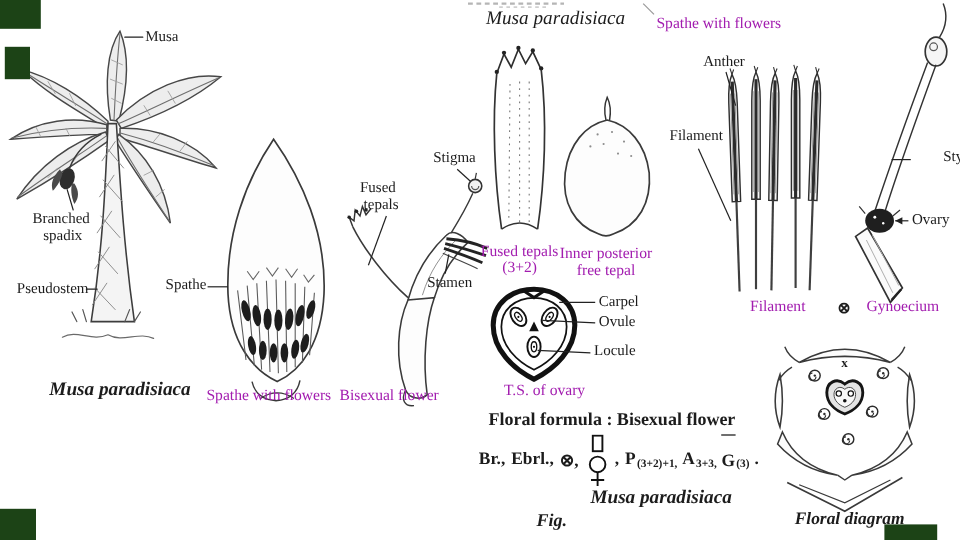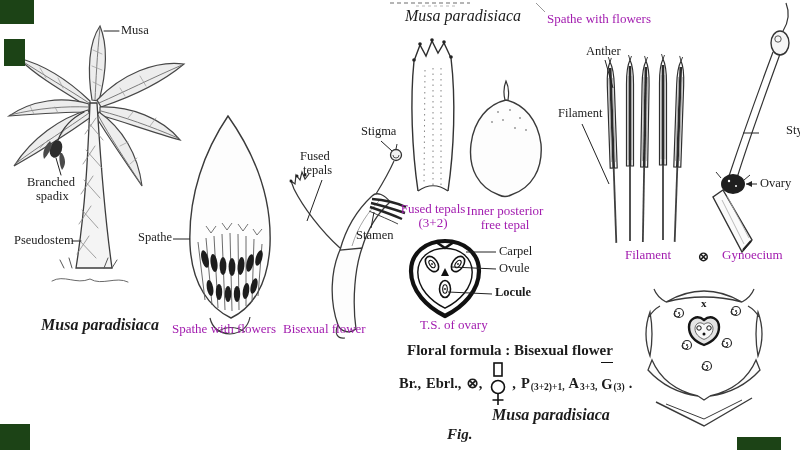--- a/index.html
+++ b/index.html
@@ -284,21 +284,21 @@
 <div class="lbl" style="left:356px;top:229px;">Stamen</div>
 <div class="cap" style="left:283px;top:321px;">Bisexual flower</div>
 
 <div class="header-sp ctr" style="left:398px;top:7px;width:130px;">Musa paradisiaca</div>
 <div class="cap ctr" style="left:396px;top:201px;width:74px;">Fused tepals</div>
 <div class="cap ctr" style="left:396px;top:215px;width:74px;">(3+2)</div>
 <div class="cap ctr" style="left:458px;top:203px;width:94px;">Inner posterior</div>
 <div class="cap ctr" style="left:458px;top:217px;width:94px;">free tepal</div>
 <div class="lbl" style="left:499px;top:245px;">Carpel</div>
 <div class="lbl" style="left:499px;top:262px;">Ovule</div>
-<div class="lbl" style="left:495px;top:286px;font-weight:bold;">Locule</div>
+<div class="lbl" style="left:495px;top:286px;">Locule</div>
 <div class="cap" style="left:420px;top:317px;">T.S. of ovary</div>
 
 <div class="b15" style="left:407px;top:342px;">Floral formula : Bisexual flower</div>
 <div class="formula-row">
   <span class="tkn">Br.,</span>
   <span class="tkn">Ebrl.,</span>
   <span class="tkn">⊗,</span>
   <span class="sym">
     <svg width="20" height="44" viewBox="0 0 20 44">
       <rect x="6" y="1" width="8" height="13" fill="none" stroke="#111" stroke-width="1.6"></rect>
@@ -321,14 +321,15 @@
 <div class="cap" style="left:547px;top:11px;">Spathe with flowers</div>
 <div class="lbl" style="left:586px;top:45px;">Anther</div>
 <div class="lbl" style="left:558px;top:107px;">Filament</div>
 <div class="cap" style="left:625px;top:247px;">Filament</div>
 <div class="oplus" style="left:698px;top:249px;">⊗</div>
 <div class="cap" style="left:722px;top:247px;">Gynoecium</div>
 <div class="lbl" style="left:762px;top:124px;margin-left:24px;">Style</div>
 <div class="lbl" style="left:760px;top:177px;">Ovary</div>
 
 <div class="xmark" style="left:701px;top:297px;">x</div>
+<div class="species ctr" style="left:648px;top:425px;width:120px;font-size:14.5px;">Floral diagram</div>
 
 </div>
 
 </body></html>

